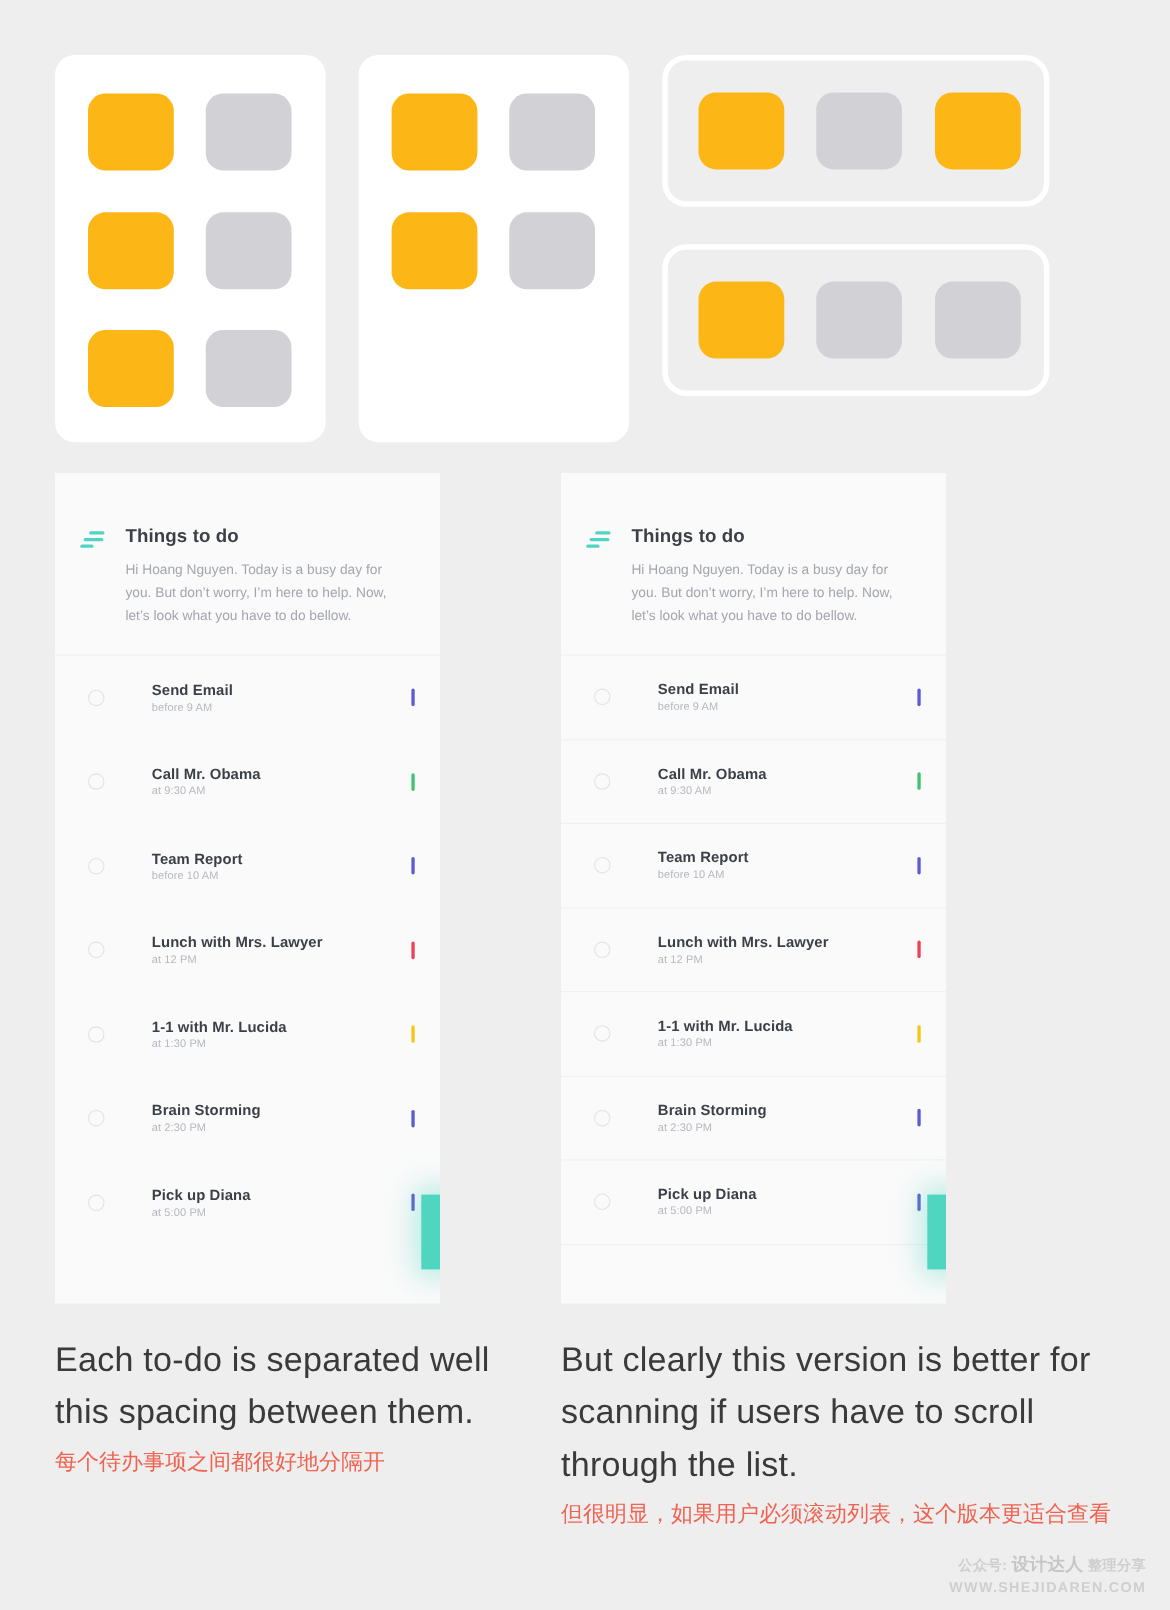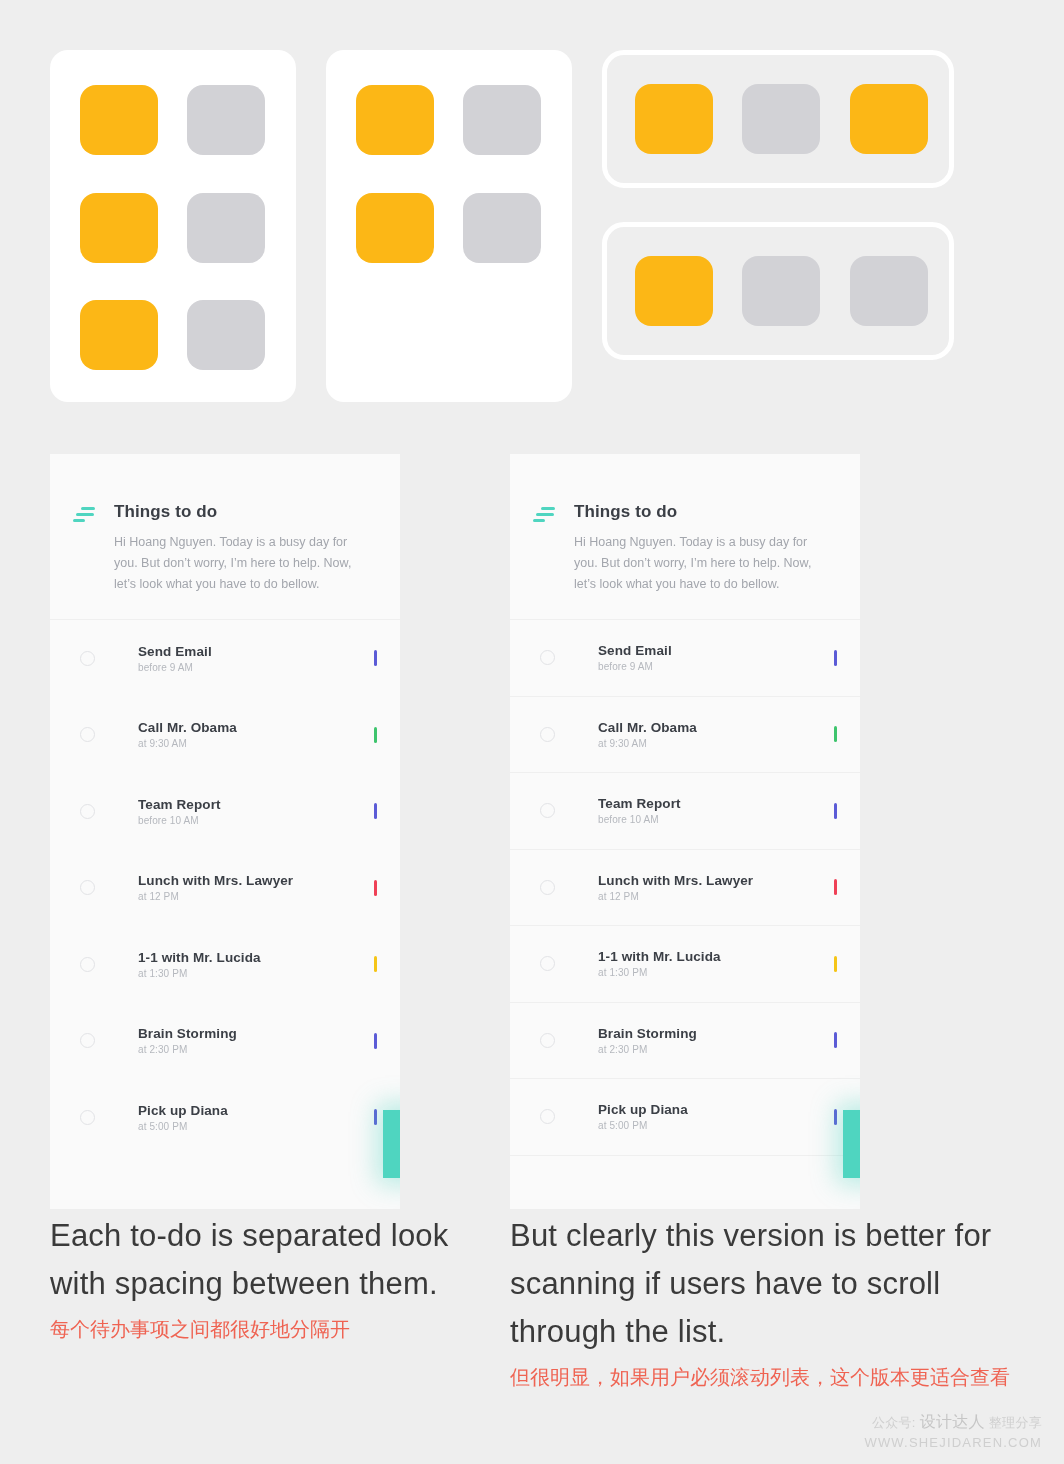--- a/index.html
+++ b/index.html
@@ -70,21 +70,21 @@
   #spec-row-1 { left: 602px; top: 50px;  width: 352px; height: 138px; }
   #spec-row-2 { left: 602px; top: 222px; width: 352px; height: 138px; }
   .spec-row .swatch { width: 78px; height: 70px; top: 29px; }
   .spec-row .c1 { left: 28px; }
   .spec-row .c2 { left: 135px; }
   .spec-row .c3 { left: 243px; }
 
   
   .panel {
     position: absolute;
-    top: 454px;
+    top: 430px;
     width: 350px;
     height: 755px;
     background: #fafafa;
     overflow: hidden;
   }
   #panel-left  { left: 50px;  }
   #panel-right { left: 510px; }
 
   .panel-header {
     position: relative;
@@ -210,20 +210,21 @@
     font-weight: normal;
   }
 
   
   #watermark {
     position: absolute;
     right: 22px;
     bottom: 14px;
     text-align: right;
     color: #cfcfcf;
+    font-weight: bold;
   }
   .wm-line1 { font-size: 13px; letter-spacing: 0.3px; }
   .wm-line1 .wm-brand { font-size: 16px; color: #c6c6c6; }
   .wm-line2 { font-size: 13px; letter-spacing: 1.2px; margin-top: 2px; }
 </style>
 </head>
 <body style="background: rgb(238, 238, 238);">
 
 <div id="top-spec">
 
@@ -397,21 +398,21 @@
         </div>
         <div class="todo-flag" style="background: rgb(91, 91, 214);"></div>
       </div>
     </div>
   <div class="fab" id="fab-right">
     
   </div>
 </div>
 
 <div class="caption-block" id="caption-left">
-  <p class="caption-en">Each to-do is separated look with spacing between them.</p>
+  <p class="caption-en">Each to-do is separated well this spacing between them.</p>
   <p class="caption-zh">每个待办事项之间都很好地分隔开</p>
 </div>
 
 <div class="caption-block" id="caption-right">
   <p class="caption-en">But clearly this version is better for scanning if users have to scroll through the list.</p>
   <p class="caption-zh">但很明显，如果用户必须滚动列表，这个版本更适合查看</p>
 </div>
 
 <div id="watermark">
   <div class="wm-line1"><span>公众号: </span><span class="wm-brand">设计达人</span><span> 整理分享</span></div>

